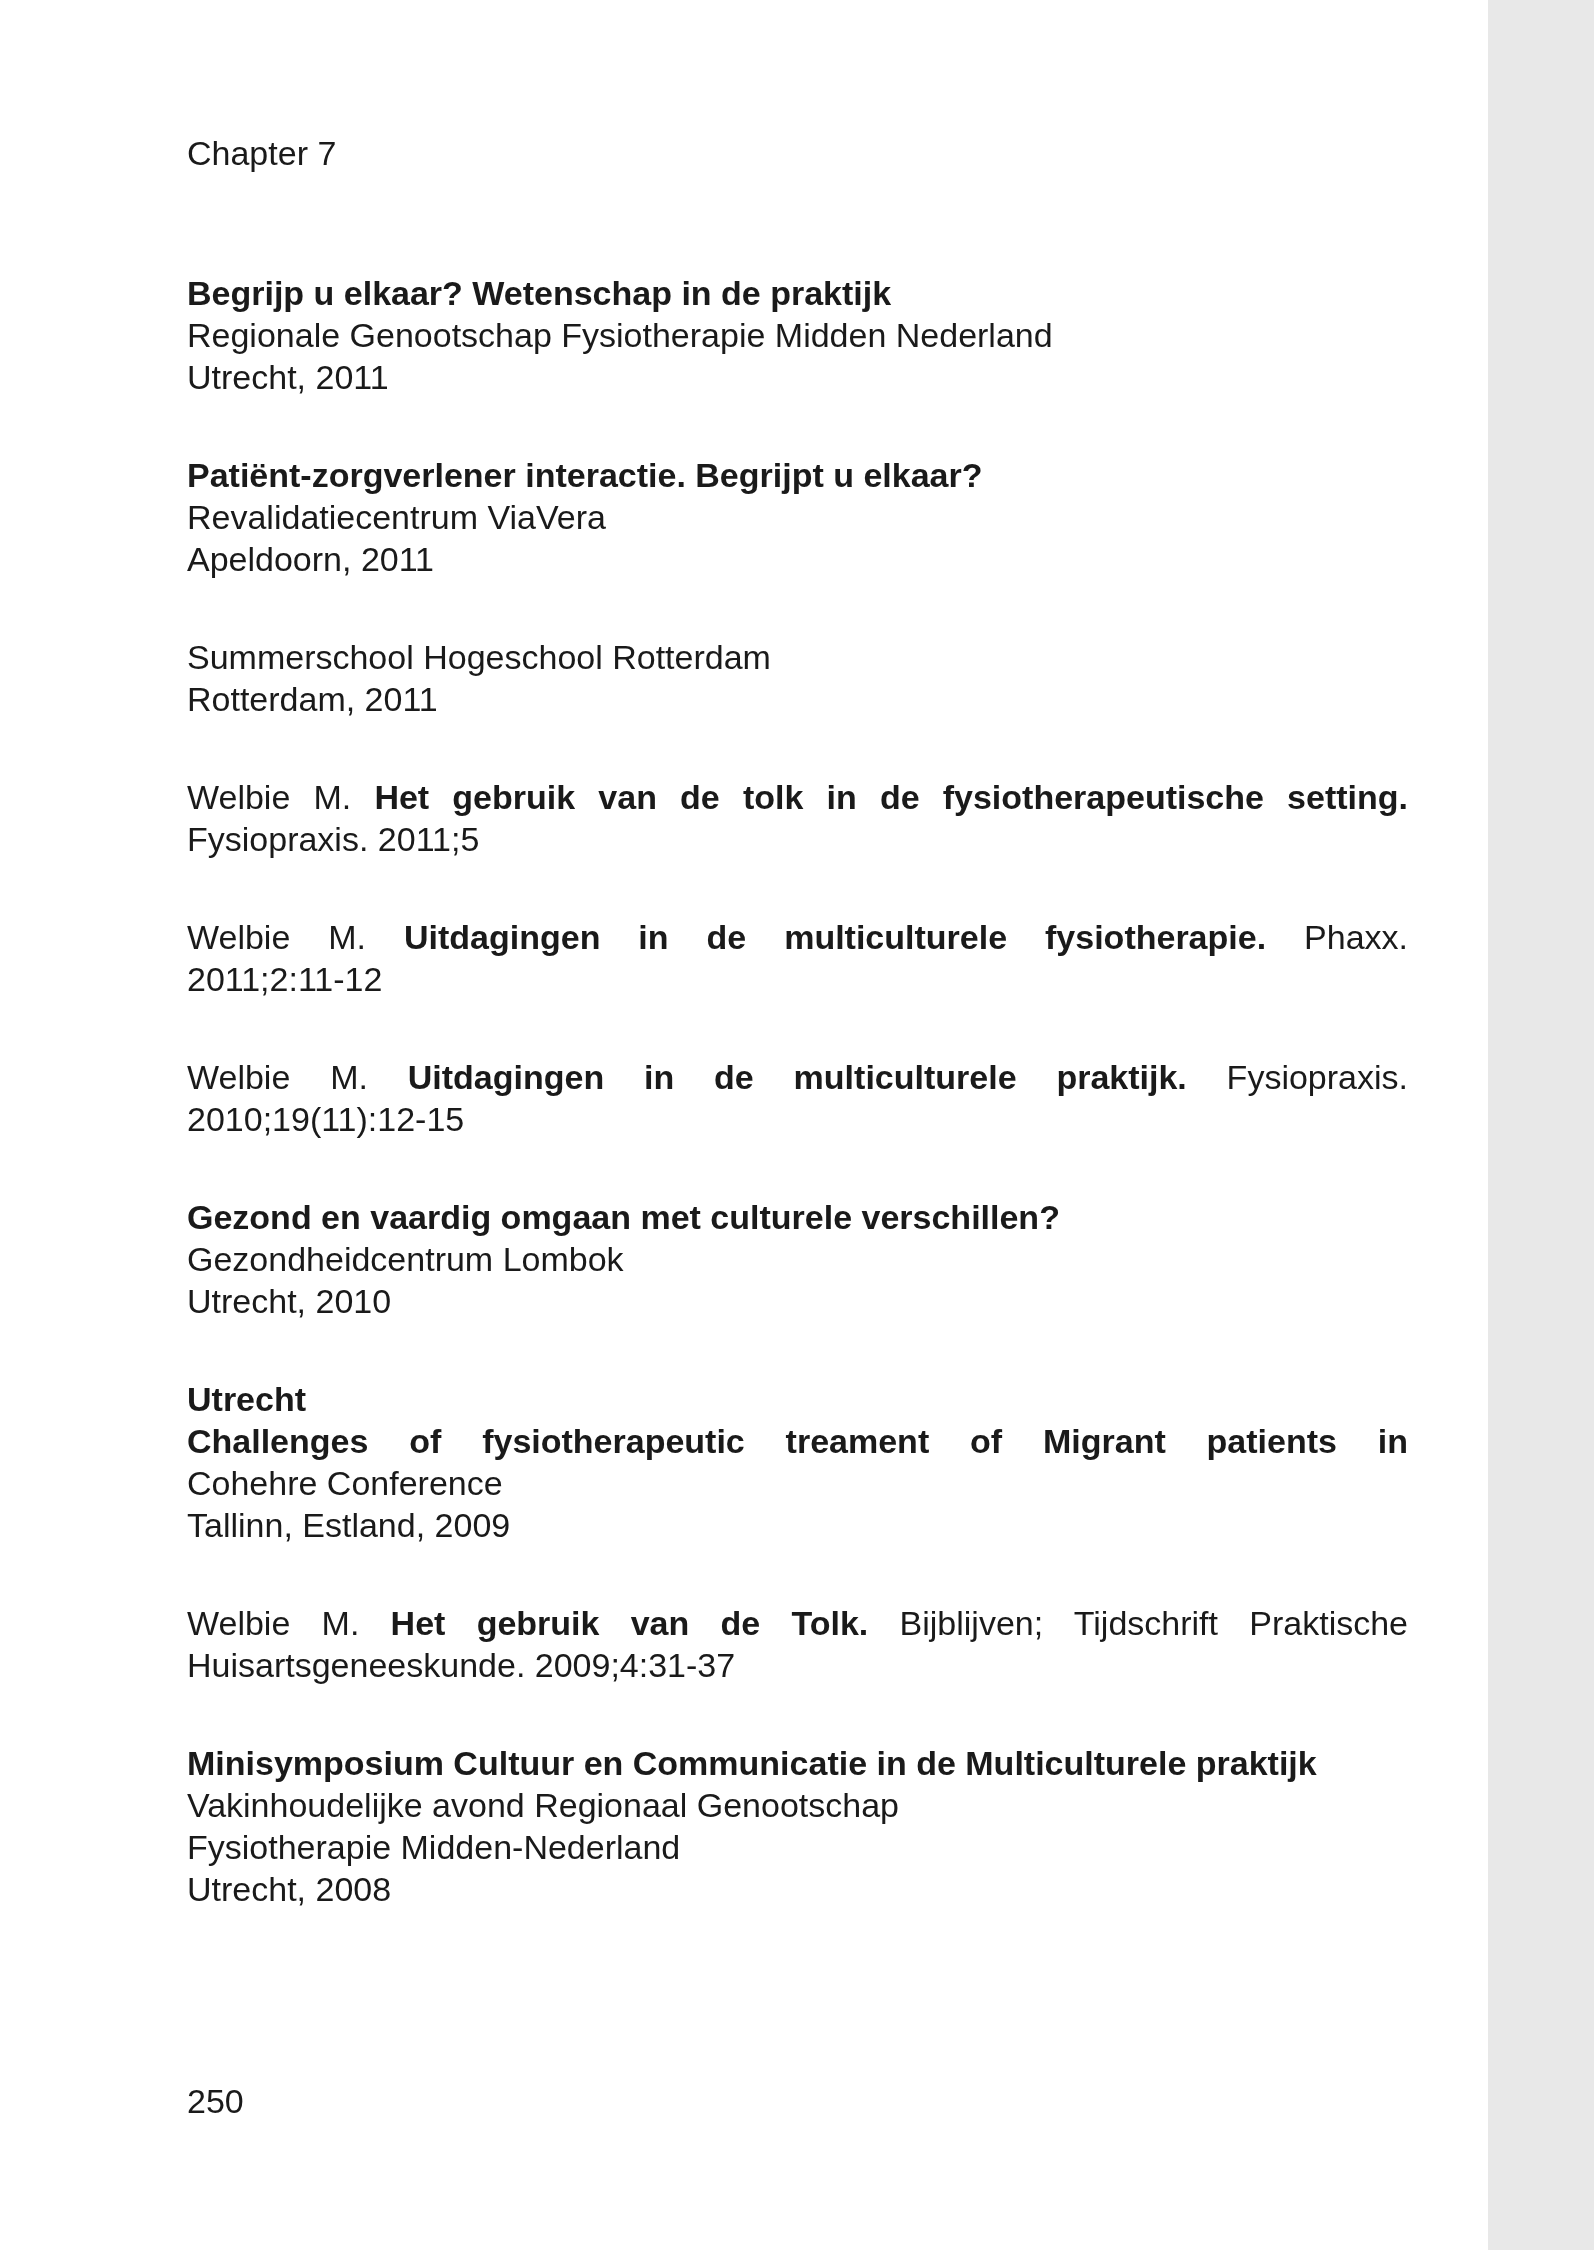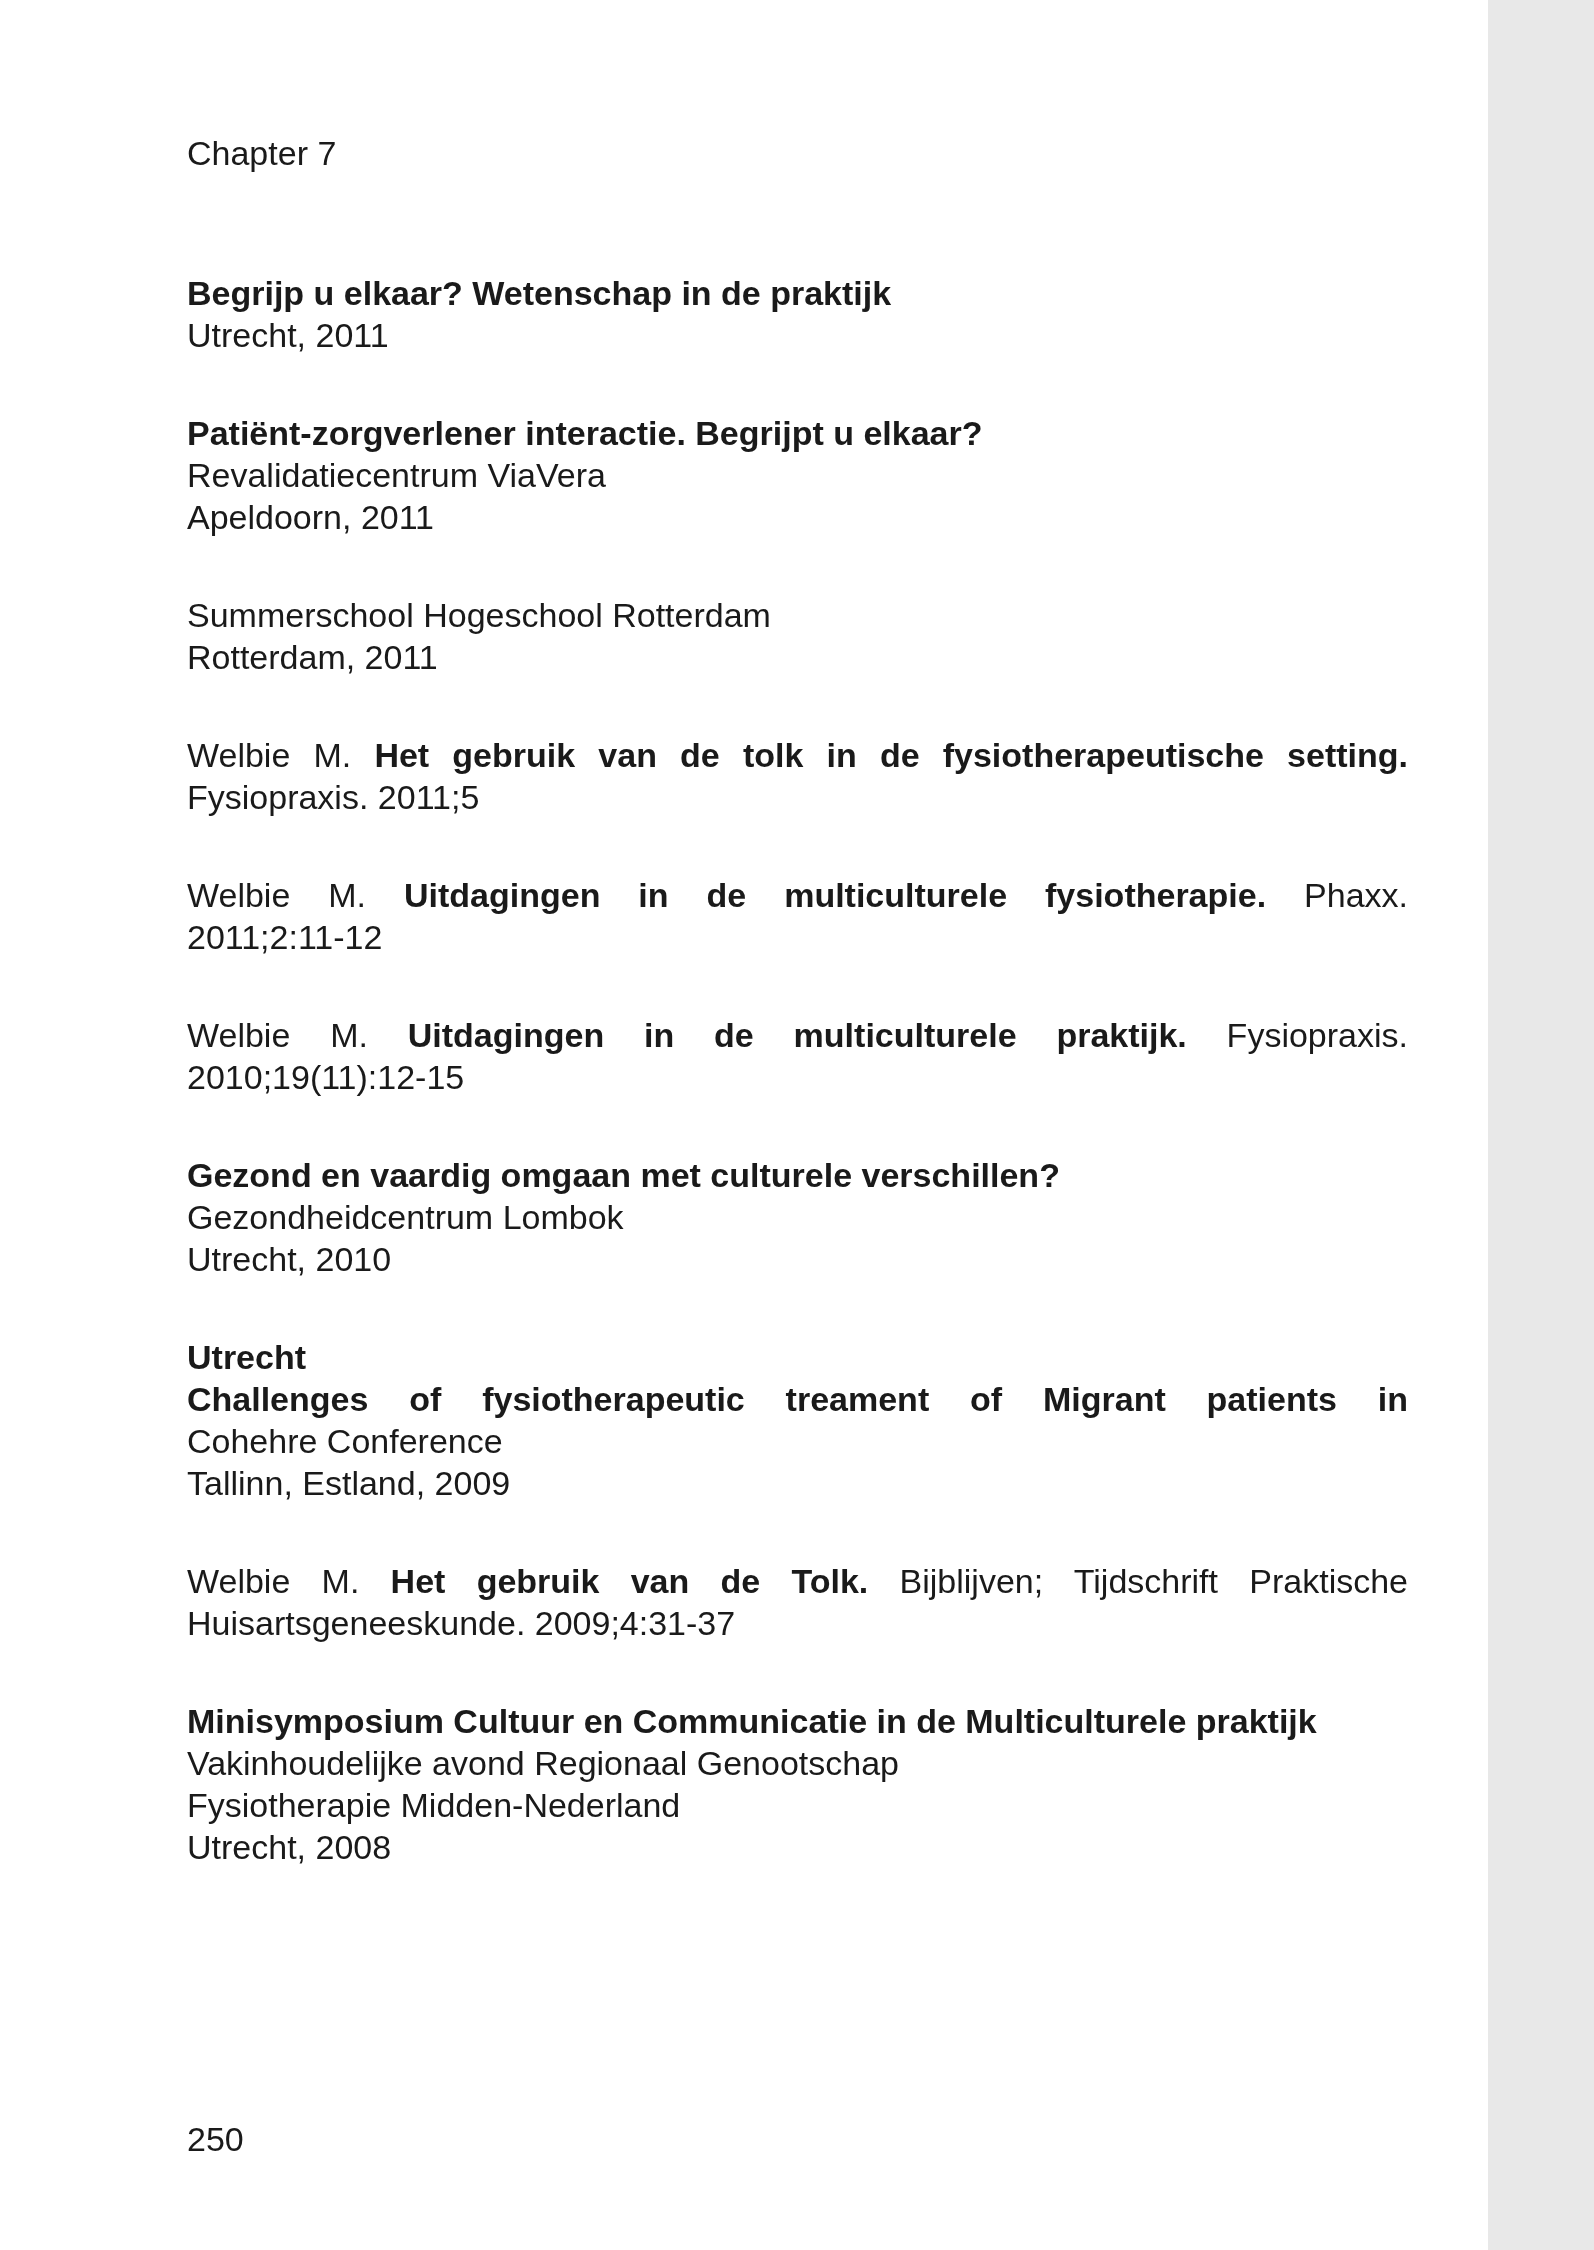--- a/index.html
+++ b/index.html
@@ -44,33 +44,33 @@
   .justify {
     white-space: normal;
     text-align: justify;
     text-align-last: justify;
   }
   .page-number {
     position: absolute;
     left: 187px;
     top: 2080px;
     line-height: 42px;
-    margin-top: 38px;
   }
 </style>
 </head>
 <body>
 
 <div class="page">
   <div class="content">
 
     <div class="chapter-header">Chapter 7</div>
 
     <section class="entry">
       <div class="line bold">Begrijp u elkaar? Wetenschap in de praktijk</div>
+      <div class="line">Regionale Genootschap Fysiotherapie Midden Nederland</div>
       <div class="line">Utrecht, 2011</div>
     </section>
 
     <section class="entry">
       <div class="line bold">Patiënt-zorgverlener interactie. Begrijpt u elkaar?</div>
       <div class="line">Revalidatiecentrum ViaVera</div>
       <div class="line">Apeldoorn, 2011</div>
     </section>
 
     <section class="entry">

